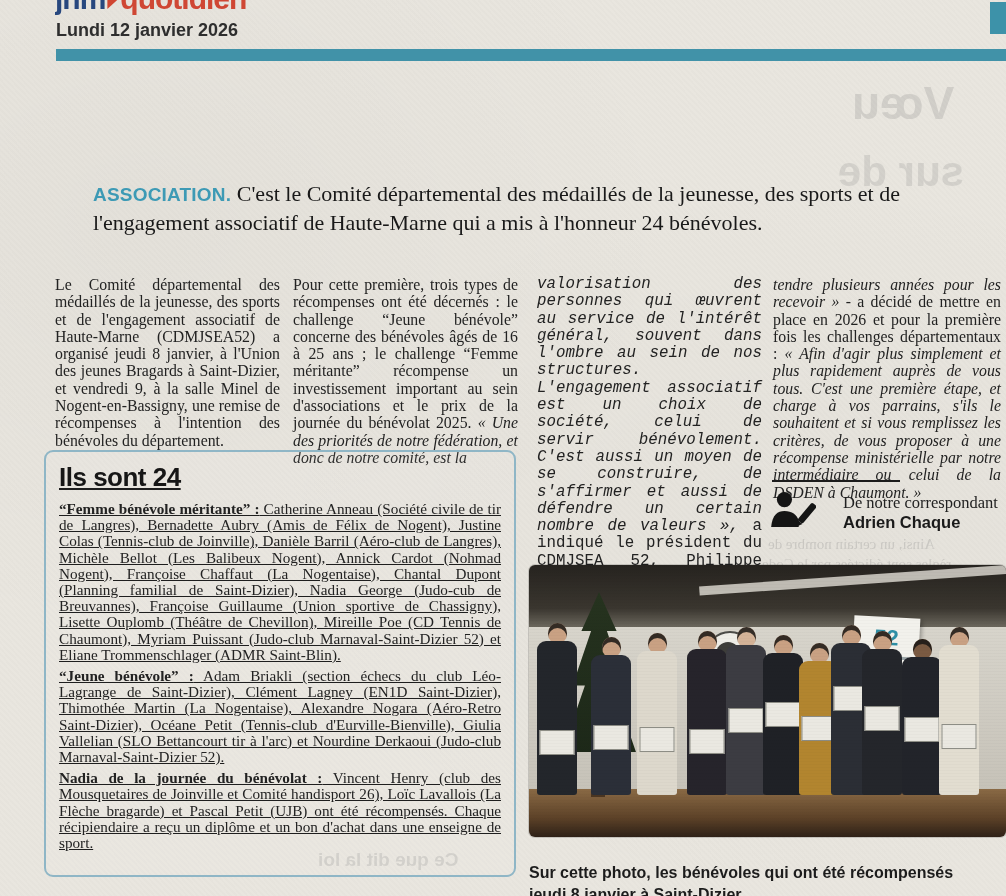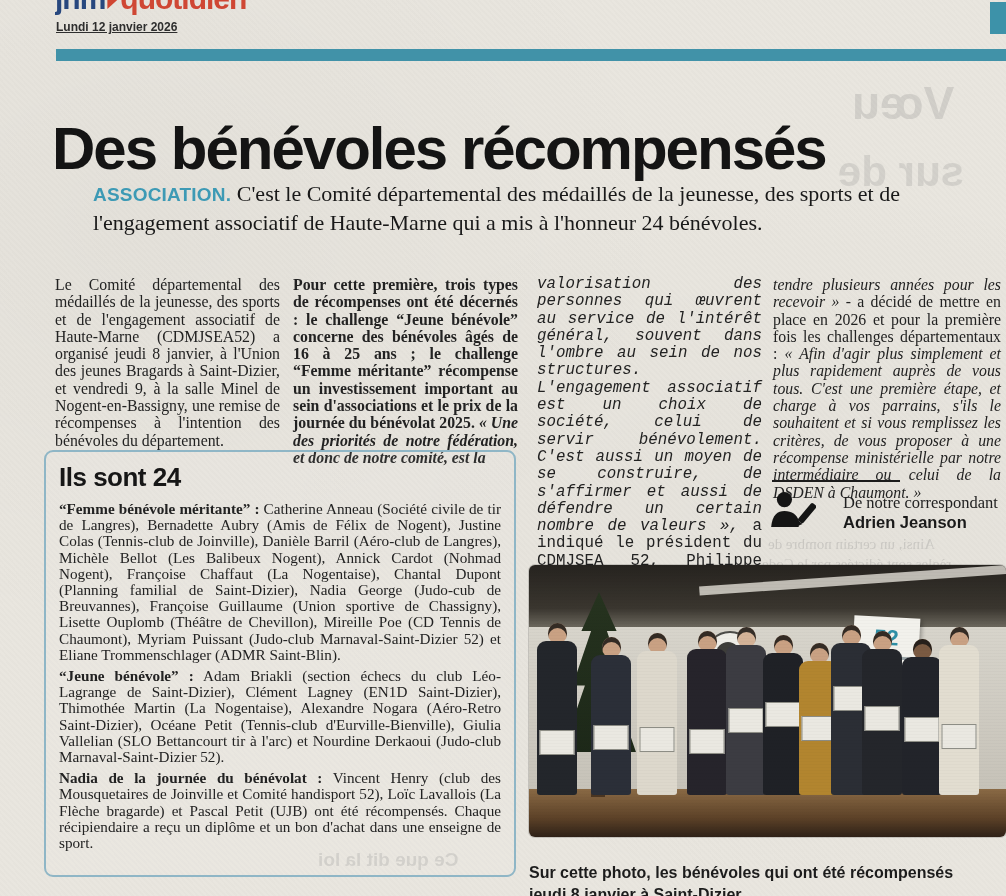--- a/index.html
+++ b/index.html
@@ -12,40 +12,40 @@
       repeating-linear-gradient(47deg, rgba(0,0,0,.013) 0 2px, rgba(255,255,255,.012) 2px 4px),
       #e9e6df;
     font-family:"Liberation Serif", serif;color:#1e1e1e;
   }
   
   .masthead-clip{position:absolute;left:55px;top:0;width:320px;height:15px;overflow:hidden;}
   .masthead-inner{display:flex;align-items:baseline;margin-top:-18px;font-family:"Liberation Sans",sans-serif;font-weight:bold;font-size:30px;letter-spacing:-1px;}
   .logo-blue{color:#27477e;}
   .logo-arrow{display:inline-block;width:11px;height:20px;background:#d04531;clip-path:polygon(0 0,100% 50%,0 100%);margin:0 2px;align-self:center;}
   .logo-red{color:#cf4734;font-weight:600;}
-  .date-line{position:absolute;left:56px;top:20px;font-family:"Liberation Sans",sans-serif;font-size:12px;font-weight:bold;color:#2e2e2e;text-decoration:underline;}
+  .date-line{position:absolute;left:56px;top:20px;font-family:"Liberation Sans",sans-serif;font-size:18px;font-weight:bold;color:#2e2e2e;}
   .top-rule{position:absolute;left:56px;top:49px;width:950px;height:12px;background:#4192a8;}
   .corner-box{position:absolute;left:990px;top:2px;width:16px;height:32px;background:#3d92a9;}
   
   .headline{position:absolute;left:52px;top:74px;width:940px;font-family:"Liberation Sans",sans-serif;font-weight:bold;font-size:60px;letter-spacing:-2px;color:#141414;}
   .standfirst{position:absolute;left:55px;top:157px;width:822px;font-size:22px;line-height:1.32;color:#191919;margin-left:38px;}
   .kicker{font-family:"Liberation Sans",sans-serif;font-weight:bold;color:#3d9ab5;font-size:19px;letter-spacing:.2px;}
   
   .col{position:absolute;top:229px;width:225px;font-size:15.8px;line-height:17.3px;text-align:justify;color:#222;margin-top:47px;}
-  .c1{left:55px;}  .c2{left:293px;font-weight:bold;}  .c3{left:537px;font-family:Liberation Mono, monospace;}  .c4{left:773px;width:228px;}
+  .c1{left:55px;}  .c2{left:293px;}  .c3{left:537px;font-family:Liberation Mono, monospace;}  .c4{left:773px;width:228px;}
   .it{font-style:italic;}
   
   .corr-rule{position:absolute;left:772px;top:480px;width:128px;height:2px;background:#1b1b1b;}
   .corr{position:absolute;left:770px;top:491px;display:flex;align-items:center;gap:27px;}
   .corr svg{width:46px;height:38px;fill:#151515;}
   .corr-l1{font-size:16.5px;color:#222;}
   .corr-l2{font-family:"Liberation Sans",sans-serif;font-weight:bold;font-size:16.5px;color:#1a1a1a;}
   
   .namebox{position:absolute;left:44px;top:450px;width:472px;height:427px;border:2px solid #8fb6c6;border-radius:9px;
-    padding:10px 13px 14px 13px;box-sizing:border-box;overflow:hidden;background:rgba(255,255,255,.06);}
+    padding:10px 13px 14px 13px;box-sizing:border-box;overflow:hidden;background:rgba(255,255,255,.06);text-decoration:underline;}
   .namebox h2{margin:0 0 8px 0;font-family:"Liberation Sans",sans-serif;font-size:26px;font-weight:bold;color:#161616;letter-spacing:-.5px;}
   .namebox p{margin:0 0 5px 0;font-size:15.2px;line-height:16.2px;text-align:justify;color:#222;}
   .lead{font-weight:bold;margin-top:41px;}
   
   .photo{position:absolute;left:529px;top:565px;width:477px;height:272px;background:#d2cfc6;overflow:hidden;border-radius:6px;box-shadow:0 0 0 1px rgba(0,0,0,.15);}
   .ph-ceiling{position:absolute;top:0;left:0;right:0;height:62px;background:linear-gradient(180deg,#26231f,#3a362f 70%,#6b675d);}
   .ph-beam{position:absolute;top:10px;left:170px;width:330px;height:9px;background:#d8d5cc;opacity:.85;transform:rotate(-4deg);}
   .ph-wall{position:absolute;top:55px;left:0;right:0;bottom:46px;background:linear-gradient(180deg,#d8d5cc,#c6c2b8);}
   .ph-floor{position:absolute;left:0;right:0;bottom:0;height:48px;background:linear-gradient(180deg,#8a6a45,#5d4228 60%,#2e2117);}
   .ph-tree{position:absolute;left:26px;bottom:50px;width:88px;height:195px;background:linear-gradient(180deg,#26331f,#1b2617);
@@ -85,21 +85,20 @@
   <div class="date-line">Lundi 12 janvier 2026</div>
   <div class="top-rule"></div>
   <div class="corner-box"></div>
 
   <div class="ghost g1">Vœu</div>
   <div class="ghost g2">sur de</div>
   <div class="ghost g3">Ainsi, un certain nombre de</div>
   <div class="ghost g4">règles sont édictées par le Code</div>
   <div class="ghost g5">Ce que dit la loi</div>
 
-  <h1 class="headline">Des bénévoles récompensés</h1>
   <p class="standfirst"><span class="kicker">ASSOCIATION.</span><span> C'est le Comité départemental des médaillés de la jeunesse, des sports et de l'engagement associatif de Haute-Marne qui a mis à l'honneur 24 bénévoles.</span></p>
 
   <div class="col c1"><span>Le Comité départemental des médaillés de la jeunesse, des sports et de l'engagement associatif de Haute-Marne (CDMJSEA52) a organisé jeudi 8 janvier, à l'Union des jeunes Bragards à Saint-Dizier, et vendredi 9, à la salle Minel de Nogent-en-Bassigny, une remise de récompenses à l'intention des bénévoles du département.</span></div>
   <div class="col c2"><span>Pour cette première, trois types de récompenses ont été décernés : le challenge “Jeune bénévole” concerne des bénévoles âgés de 16 à 25 ans ; le challenge “Femme méritante” récompense un investissement important au sein d'associations et le prix de la journée du bénévolat 2025. </span><span class="it">« Une des priorités de notre fédération, et donc de notre comité, est la</span></div>
   <div class="col c3"><span class="it">valorisation des personnes qui œuvrent au service de l'intérêt général, souvent dans l'ombre au sein de nos structures. L'engagement associatif est un choix de société, celui de servir bénévolement. C'est aussi un moyen de se construire, de s'affirmer et aussi de défendre un certain nombre de valeurs »,</span><span> a indiqué le président du CDMJSEA 52, Philippe Dormont. Après avoir rappelé quelques mots sur le comité départemental qui regroupe une vingtaine de médaillés, Philippe Dormont a expliqué que le comité, suite au délai trop long des remises de médailles en préfecture - </span><span class="it">« Il faut souvent at-</span></div>
   <div class="col c4"><span class="it">tendre plusieurs années pour les recevoir »</span><span> - a décidé de mettre en place en 2026 et pour la première fois les challenges départementaux : </span><span class="it">« Afin d'agir plus simplement et plus rapidement auprès de vous tous. C'est une première étape, et charge à vos parrains, s'ils le souhaitent et si vous remplissez les critères, de vous proposer à une récompense ministérielle par notre intermédiaire ou celui de la DSDEN à Chaumont. »</span></div>
 
   <div class="corr-rule"></div>
   <div class="corr">
     <span>
@@ -107,29 +106,29 @@
         <circle cx="15" cy="9" r="8"></circle>
         <path d="M1 38 C2 25 8 21 15 21 C23 21 28 25 30 31 L30 38 Z"></path>
         <g transform="rotate(40 36 26)">
           <rect x="33" y="10" width="7" height="24" rx="2"></rect>
           <polygon points="33,34 40,34 36.5,41"></polygon>
         </g>
       </svg>
     </span>
     <span>
       <span class="corr-l1">De notre correspondant</span><br>
-      <span class="corr-l2">Adrien Jeanson</span>
+      <span class="corr-l2">Adrien Chaque</span>
     </span>
   </div>
 
   <div class="namebox">
     <h2>Ils sont 24</h2>
     <p><span class="lead">“Femme bénévole méritante” :</span><span> Catherine Anneau (Société civile de tir de Langres), Bernadette Aubry (Amis de Félix de Nogent), Justine Colas (Tennis-club de Joinville), Danièle Barril (Aéro-club de Langres), Michèle Bellot (Les Balibeux Nogent), Annick Cardot (Nohmad Nogent), Françoise Chaffaut (La Nogentaise), Chantal Dupont (Planning familial de Saint-Dizier), Nadia George (Judo-cub de Breuvannes), Françoise Guillaume (Union sportive de Chassigny), Lisette Ouplomb (Théâtre de Chevillon), Mireille Poe (CD Tennis de Chaumont), Myriam Puissant (Judo-club Marnaval-Saint-Dizier 52) et Eliane Trommenschlager (ADMR Saint-Blin).</span></p>
     <p><span class="lead">“Jeune bénévole” :</span><span> Adam Briakli (section échecs du club Léo-Lagrange de Saint-Dizier), Clément Lagney (EN1D Saint-Dizier), Thimothée Martin (La Nogentaise), Alexandre Nogara (Aéro-Retro Saint-Dizier), Océane Petit (Tennis-club d'Eurville-Bienville), Giulia Vallelian (SLO Bettancourt tir à l'arc) et Nourdine Derkaoui (Judo-club Marnaval-Saint-Dizier 52).</span></p>
-    <p><span class="lead">Nadia de la journée du bénévolat :</span><span> Vincent Henry (club des Mousquetaires de Joinville et Comité handisport 52), Loïc Lavallois (La Flèche bragarde) et Pascal Petit (UJB) ont été récompensés. Chaque récipiendaire a reçu un diplôme et un bon d'achat dans une enseigne de sport.</span></p>
+    <p><span class="lead">Nadia de la journée du bénévolat :</span><span> Vincent Henry (club des Mousquetaires de Joinville et Comité handisport 26), Loïc Lavallois (La Flèche bragarde) et Pascal Petit (UJB) ont été récompensés. Chaque récipiendaire a reçu un diplôme et un bon d'achat dans une enseigne de sport.</span></p>
   </div>
 
   <div class="photo">
     <div class="ph-wall"></div>
     <div class="ph-ceiling"></div>
     <div class="ph-beam"></div>
     <div class="ph-floor"></div>
     <div class="ph-tree"></div>
     <div class="ph-trunk"></div>
     <div class="ph-logo"></div>

